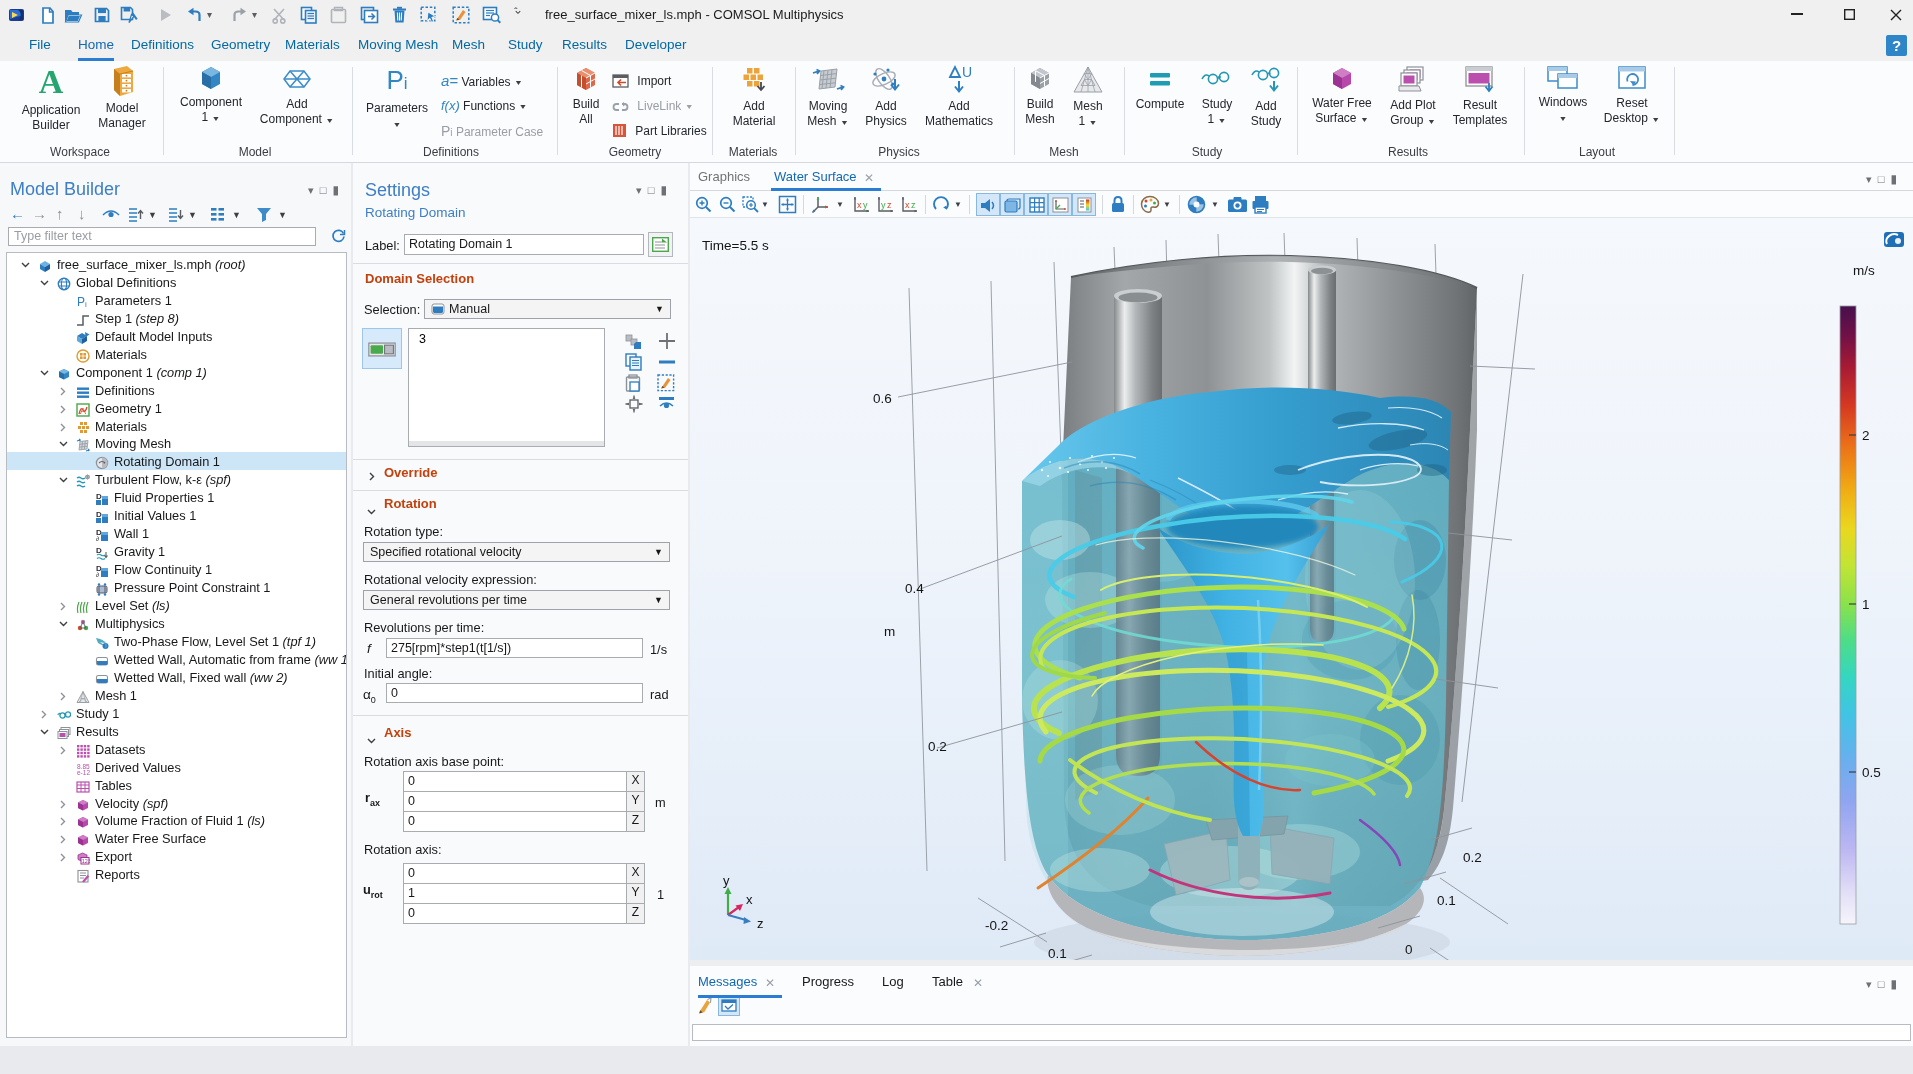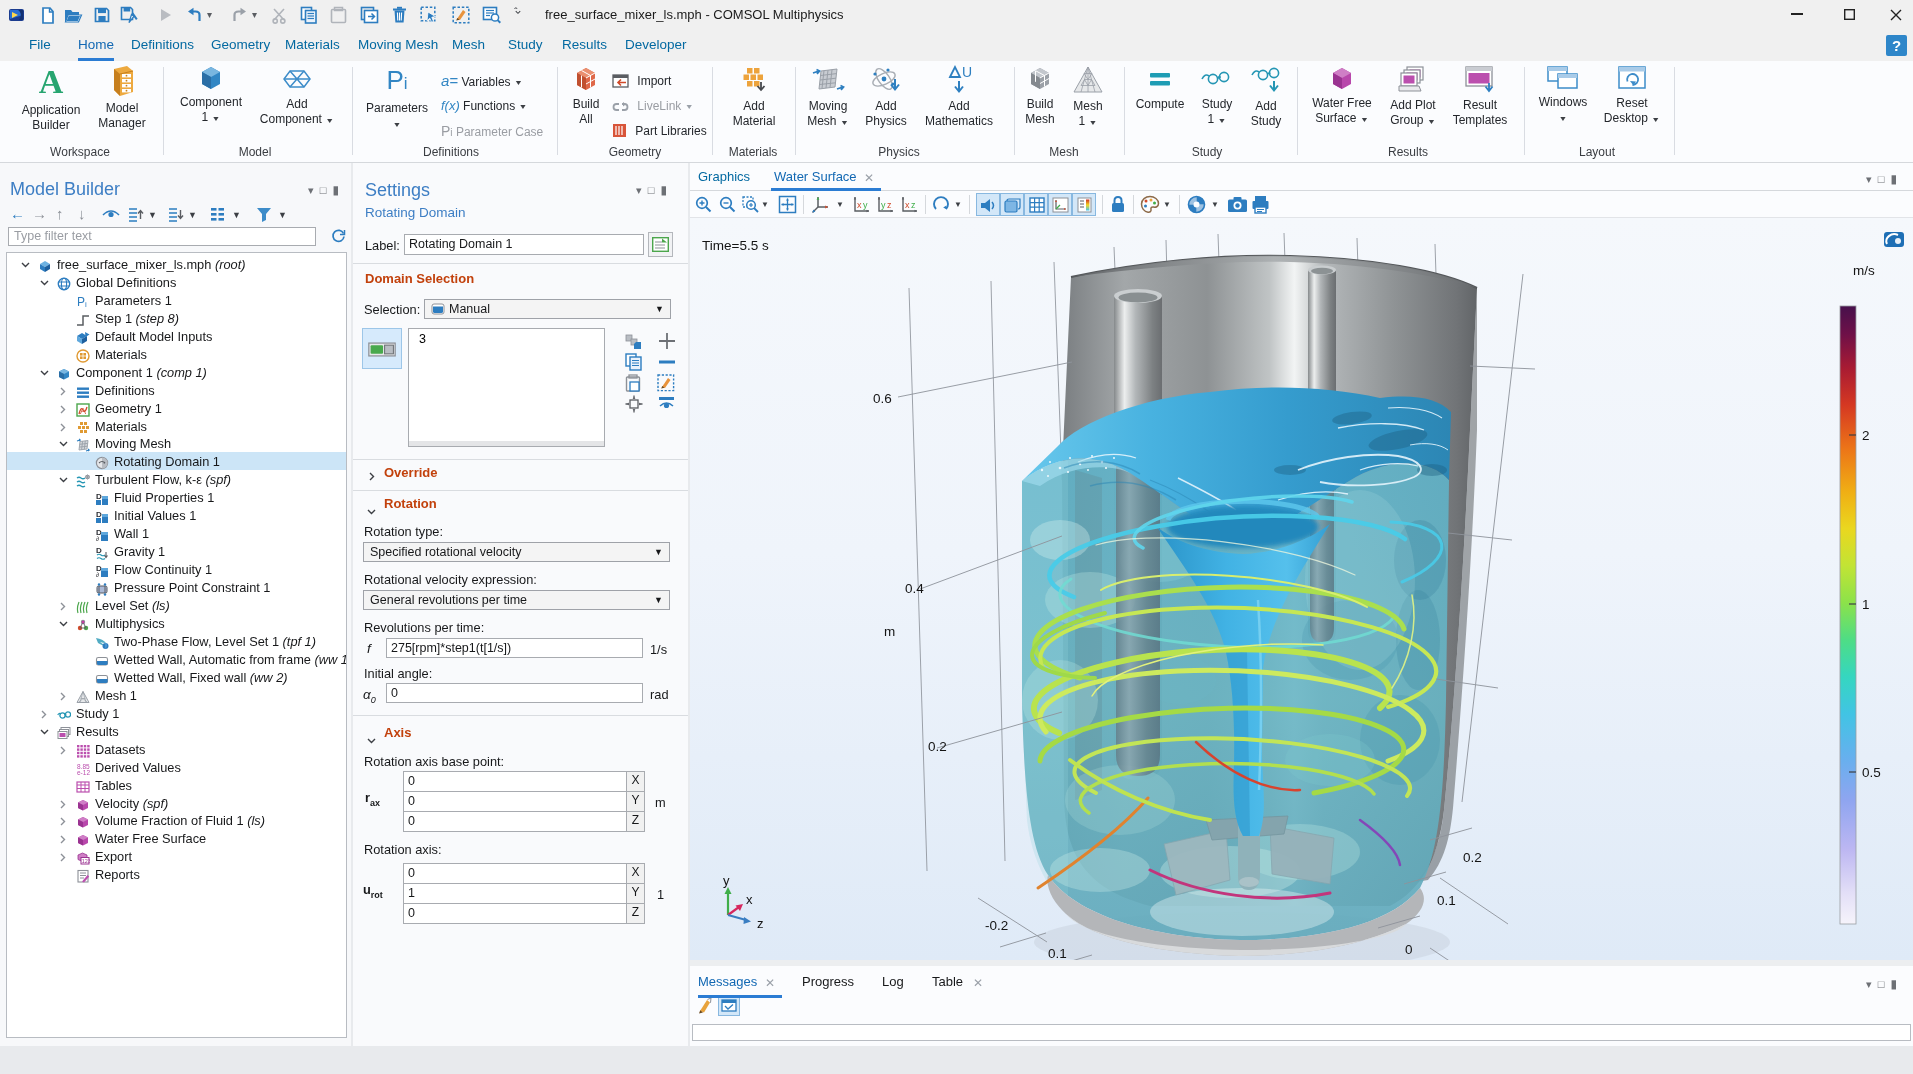--- a/index.html
+++ b/index.html
@@ -42,21 +42,21 @@
 
 .slabel { position:absolute; font-size:12.8px; color:#17181a; white-space:nowrap; }
 .shead { position:absolute; font-size:13px; font-weight:bold; color:#c2410c; white-space:nowrap; }
 .sinput { position:absolute; background:#fff; border:1px solid #a8abb0; font-size:12.5px; color:#17181a; padding:1px 4px; line-height:17px; }
 .scombo { position:absolute; background:#f4f4f4; border:1px solid #9fa2a8; font-size:12.5px; color:#17181a; line-height:18px; padding-left:6px; }
 .scombo .arr { position:absolute; right:6px; top:0px; font-size:9px; color:#17181a; }
 .hdiv { position:absolute; left:0; width:335px; height:1px; background:#d9dce0; }
 .suffix { position:absolute; background:#f1f1f1; border:1px solid #a8abb0; font-size:12px; color:#17181a; text-align:center; line-height:17px; }
 
 #gtabs { position:absolute; left:0; top:0; width:1223px; height:28px; background:#fbfcfe; border-bottom:1px solid #d5d8dc; }
-.gtab { position:absolute; top:6px; font-size:13px; color:#0369a1; }
+.gtab { position:absolute; top:6px; font-size:13px; color:#737373; }
 .gtab.active { color:#1268b3; }
 #gtoolbar { position:absolute; left:0; top:28px; width:1223px; height:27px; background:#fbfcfe; border-bottom:1px solid #e2e4e8; }
 #scene { position:absolute; left:0; top:55px; width:1223px; height:742px; }
 
 #msgpanel { position:absolute; left:690px; top:797px; width:1223px; height:86px; background:#fbfcfe; border-top:6px solid #eceef0; }
 .mtab { position:absolute; top:8px; font-size:13px; color:#17181a; }
 .mtab.active { color:#1268b3; }
 #msgline { position:absolute; left:8px; top:29px; width:84px; height:3px; background:#2b7cd3; }
 #msginput { position:absolute; left:2px; top:58px; width:1219px; height:17px; background:#fff; border:1px solid #b8bcc2; }
 
@@ -1009,21 +1009,21 @@
       <div class="shead" style="left:31px;top:333px">Rotation</div>
       <div class="slabel" style="left:11px;top:361px">Rotation type:</div>
       <div class="scombo" style="left:10px;top:379px;width:307px;height:20px">Specified rotational velocity<span class="arr">▼</span></div>
       <div class="slabel" style="left:11px;top:409px">Rotational velocity expression:</div>
       <div class="scombo" style="left:10px;top:427px;width:307px;height:20px">General revolutions per time<span class="arr">▼</span></div>
       <div class="slabel" style="left:11px;top:457px">Revolutions per time:</div>
       <div class="slabel" style="left:14px;top:478px;font-style:italic;font-size:13.5px">f</div>
       <div class="sinput" style="left:33px;top:475px;width:257px;height:20px">275[rpm]*step1(t[1/s])</div>
       <div class="slabel" style="left:297px;top:479px">1/s</div>
       <div class="slabel" style="left:11px;top:503px">Initial angle:</div>
-      <div class="slabel" style="left:10px;top:524px;font-style:italic;font-size:13.5px">α<sub style="font-size:9px">0</sub></div>
+      <div class="slabel" style="left:10px;top:524px;font-size:13.5px">α<sub style="font-size:9px">0</sub></div>
       <div class="sinput" style="left:33px;top:520px;width:257px;height:20px">0</div>
       <div class="slabel" style="left:297px;top:524px">rad</div>
       <div class="hdiv" style="top:552px"></div>
       <span class="abs" style="left:14px;top:567px"><svg width="9" height="6" viewBox="0 0 9 6">
             <path d="M1 1 L4.5 4.5 L8 1" fill="none" stroke="#3c3f44" stroke-width="1.4"></path>
           </svg></span>
       <div class="shead" style="left:31px;top:562px">Axis</div>
       <div class="slabel" style="left:11px;top:591px">Rotation axis base point:</div>
       <div class="slabel" style="left:12px;top:627px;font-weight:bold">r<sub style="font-size:9px">ax</sub></div>
       <div class="sinput" style="left:50px;top:608px;width:224px;height:21px">0</div>

